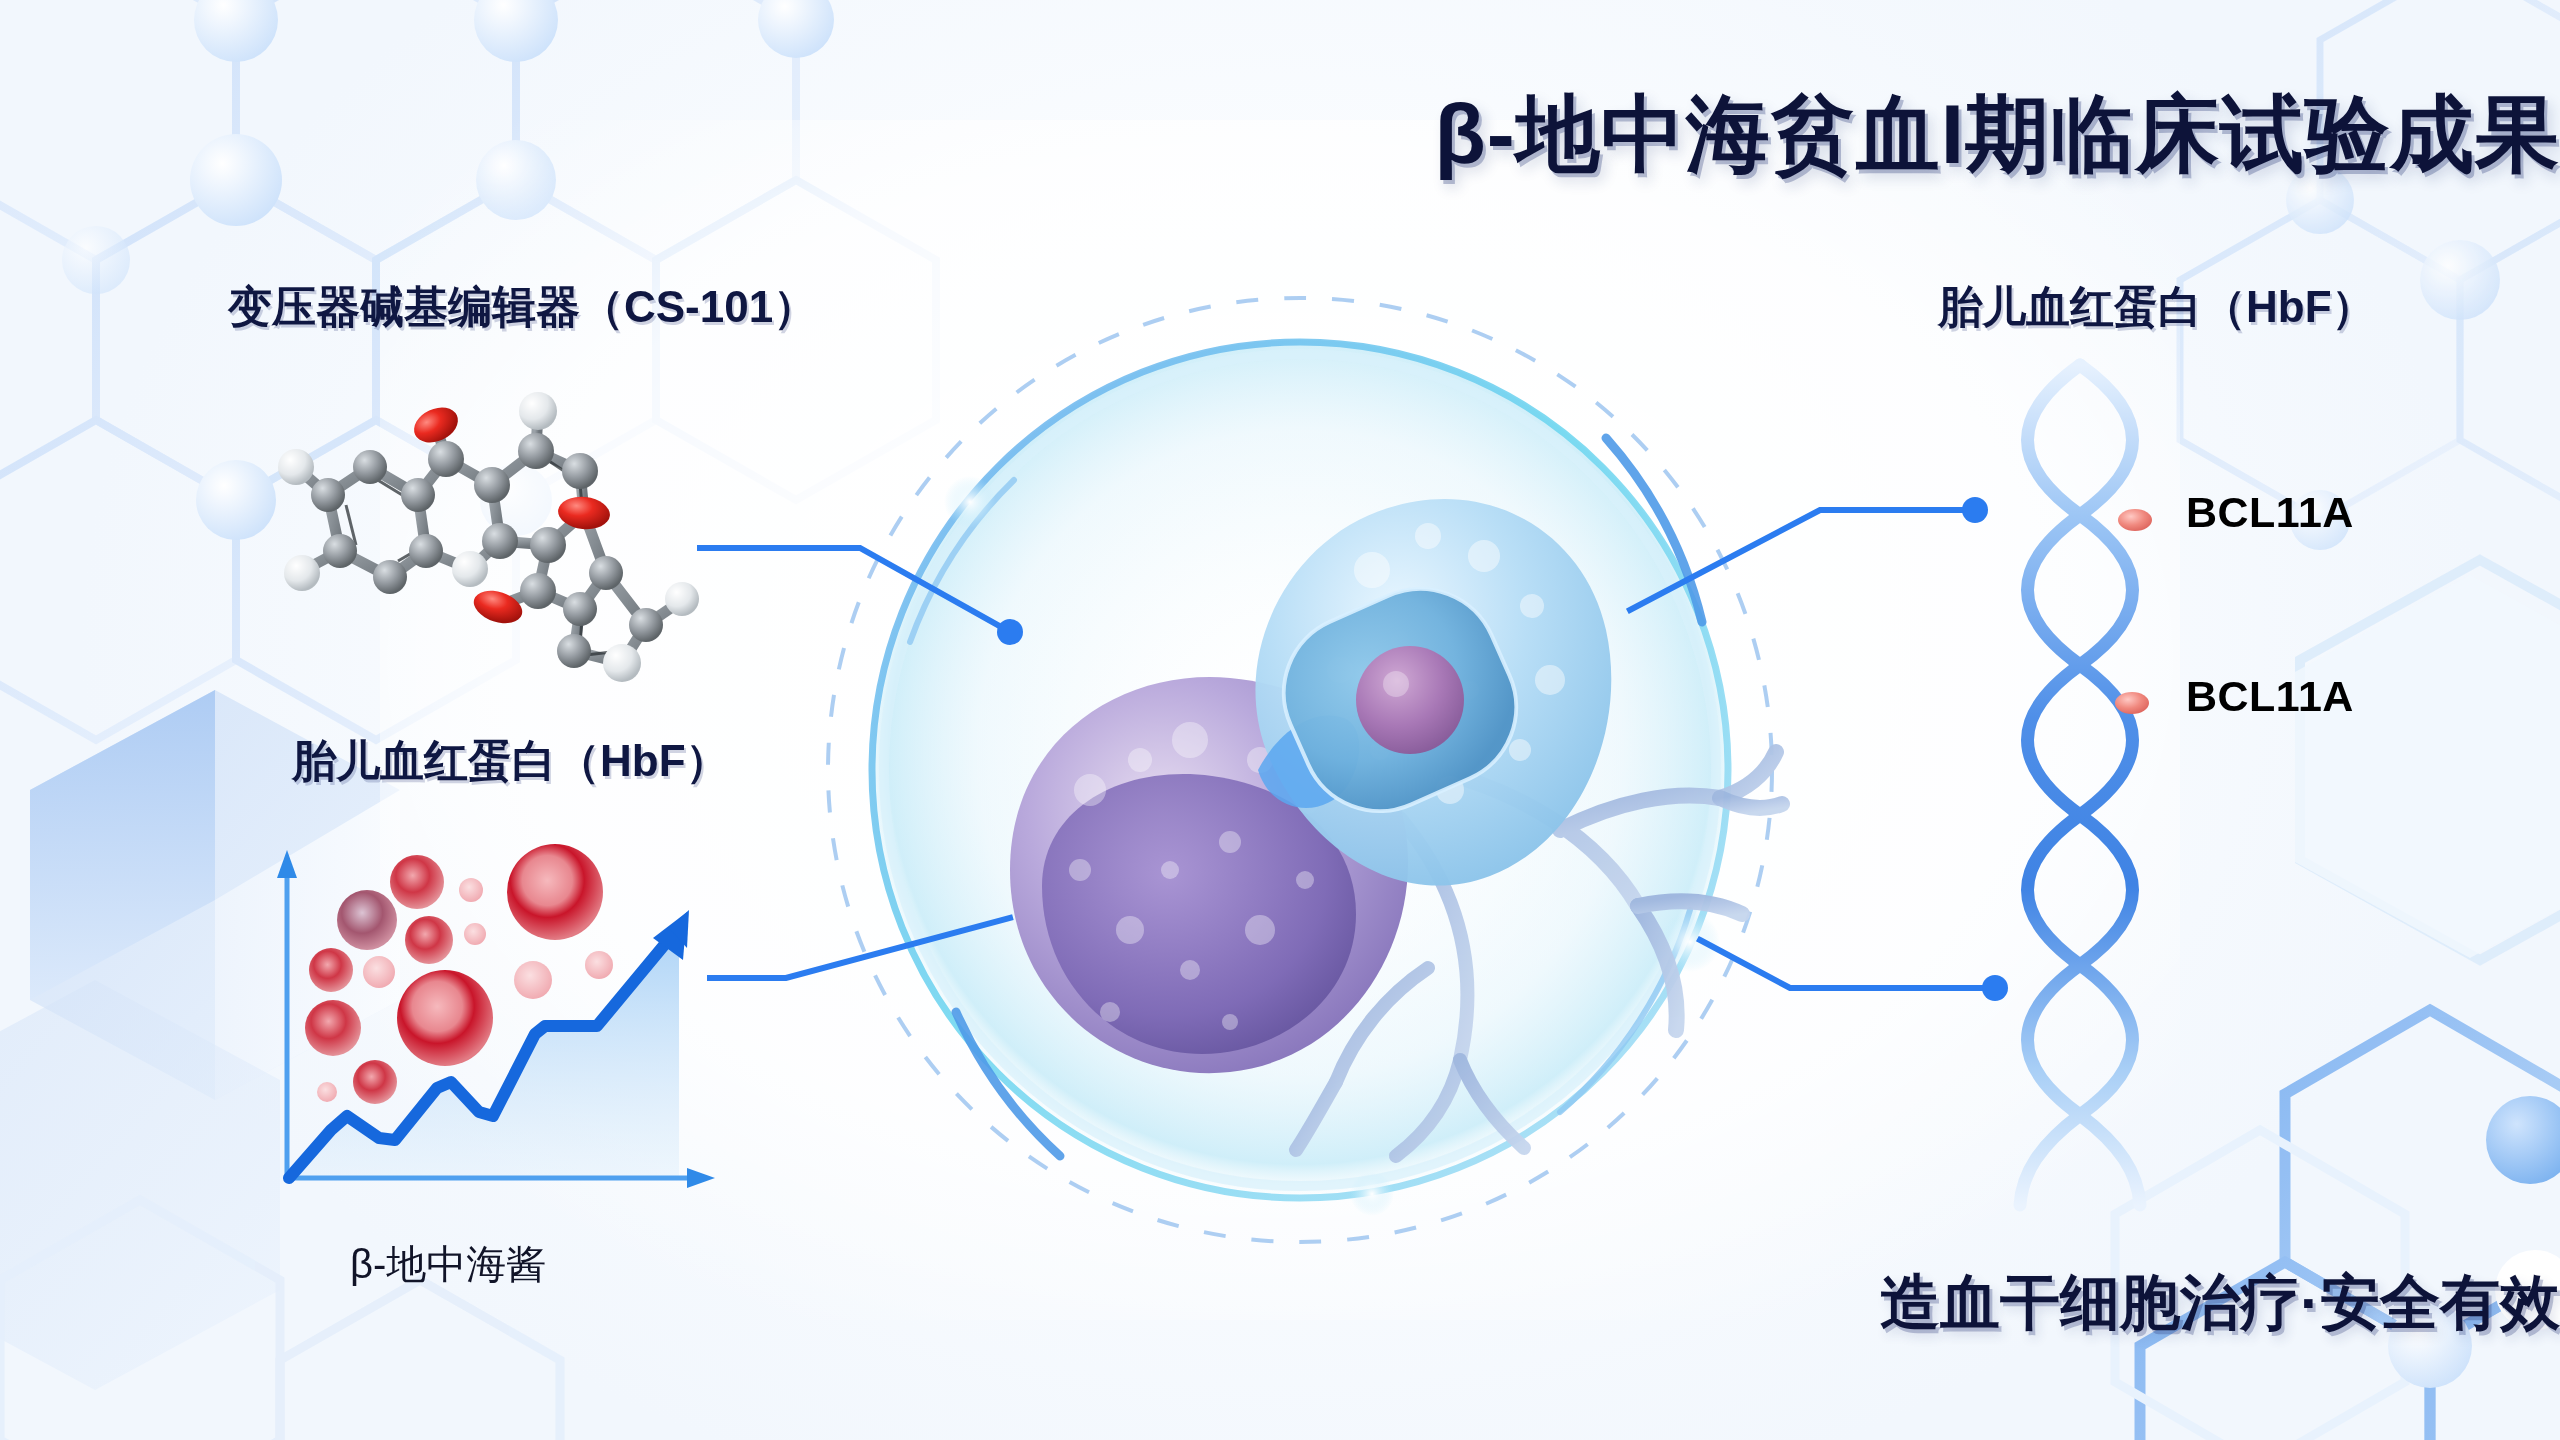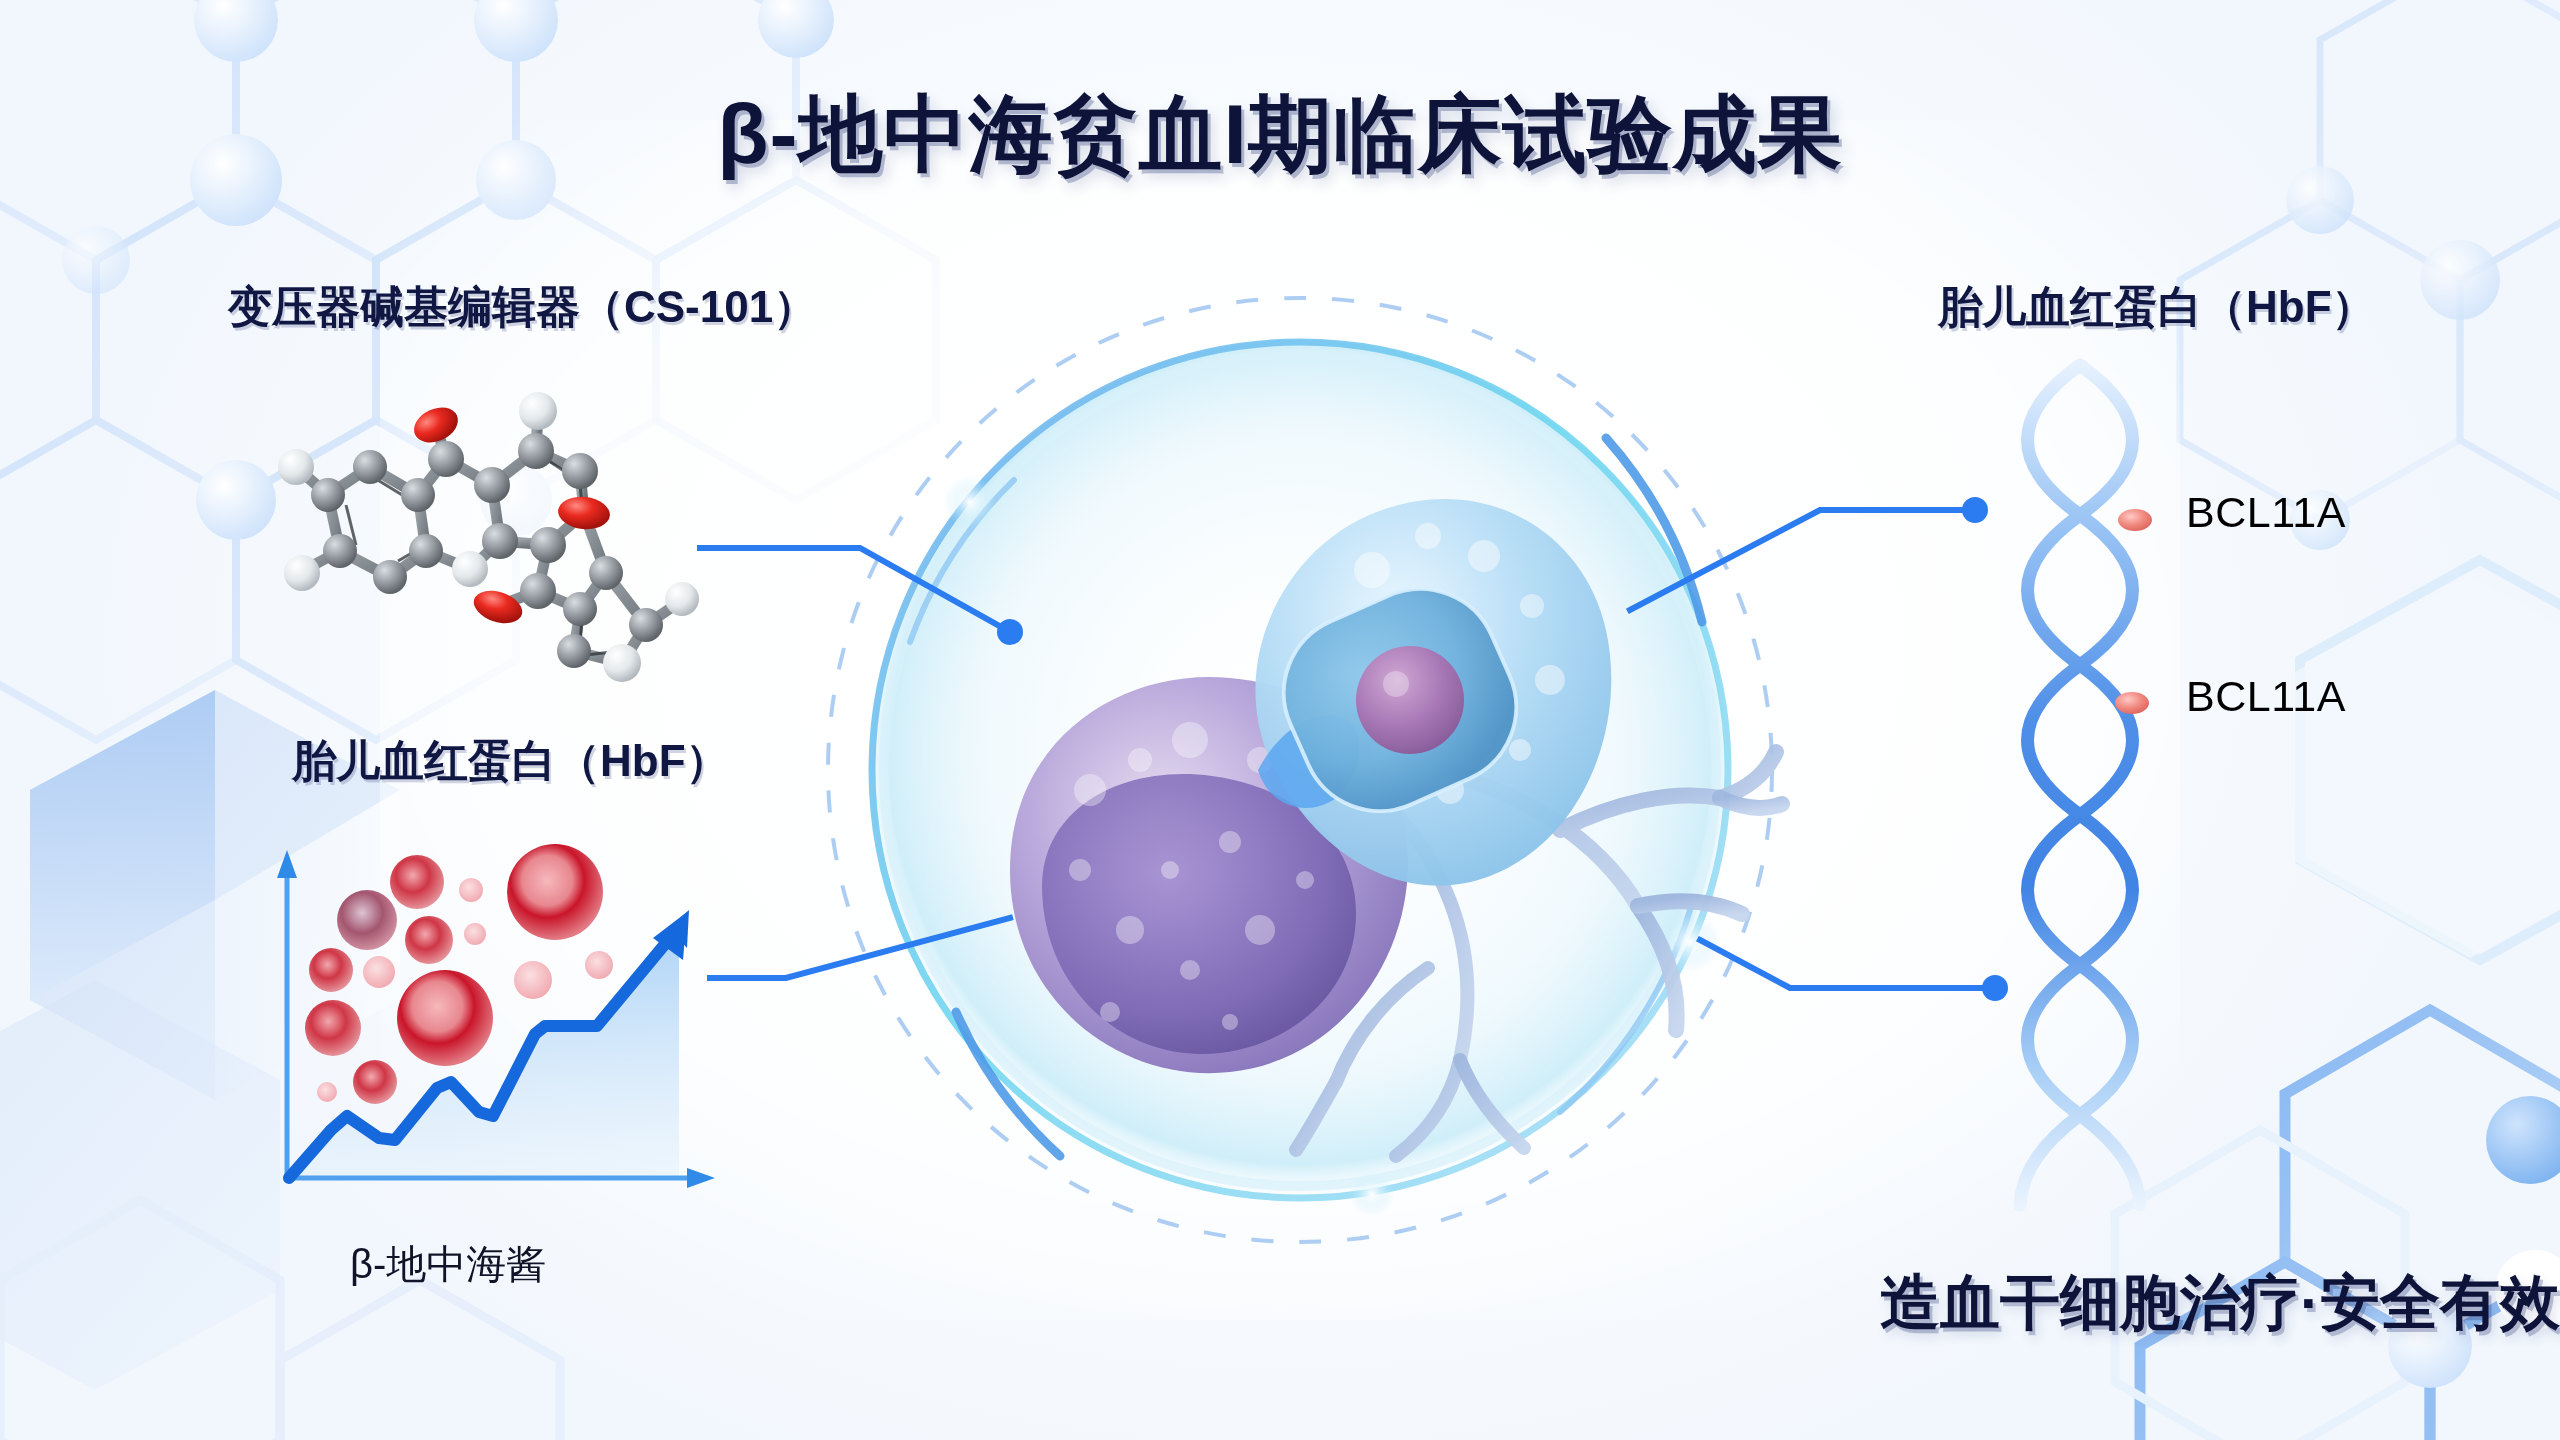--- a/index.html
+++ b/index.html
@@ -14,40 +14,40 @@
     background:
       radial-gradient(ellipse 1200px 900px at 50% 45%, #ffffff 0%, #fbfdff 45%, #f2f7fd 100%),
       linear-gradient(160deg,#eef4fc 0%,#f9fcff 35%,#ffffff 60%,#eaf2fb 100%);
     overflow:hidden;
   }
   
   .bg-svg{position:absolute;inset:0;width:2560px;height:1440px;pointer-events:none;}
 
   
   .main-title{
-    position:absolute;left:0;right:0;top:78px;text-align:center;
+    position:absolute;left:0;right:0;top:78px;text-align:right;
     font-size:84px;font-weight:bold;letter-spacing:1px;
     color:#0d1339;
     text-shadow:3px 4px 0 rgba(40,55,120,0.30), 6px 8px 14px rgba(30,50,110,0.18);
     white-space:nowrap;
   }
   .lbl{
     position:absolute;font-size:44px;font-weight:bold;color:#0f1742;
     white-space:nowrap;
     text-shadow:2px 3px 0 rgba(45,60,125,0.22);
   }
   #label-editor{left:228px;top:278px;}
   #label-hbf-right{left:1938px;top:278px;}
   #label-hbf-left{left:292px;top:732px;}
   .axis-label{
     position:absolute;left:350px;top:1237px;
     font-size:40px;color:#111428;font-weight:400;white-space:nowrap;
   }
   .gene-lbl{
-    position:absolute;font-size:43px;font-weight:normal;color:#000000;
+    position:absolute;font-size:43px;font-weight:bold;color:#000000;
     white-space:nowrap;letter-spacing:0.5px;
   }
   #gene-1{left:2186px;top:488px;}
   #gene-2{left:2186px;top:672px;}
   .footer-title{
     position:absolute;left:0;right:0;top:1263px;text-align:right;
     font-size:60px;font-weight:bold;color:#0d1339;white-space:nowrap;
     text-shadow:3px 4px 0 rgba(40,55,120,0.28), 5px 7px 12px rgba(30,50,110,0.16);
   }
 

